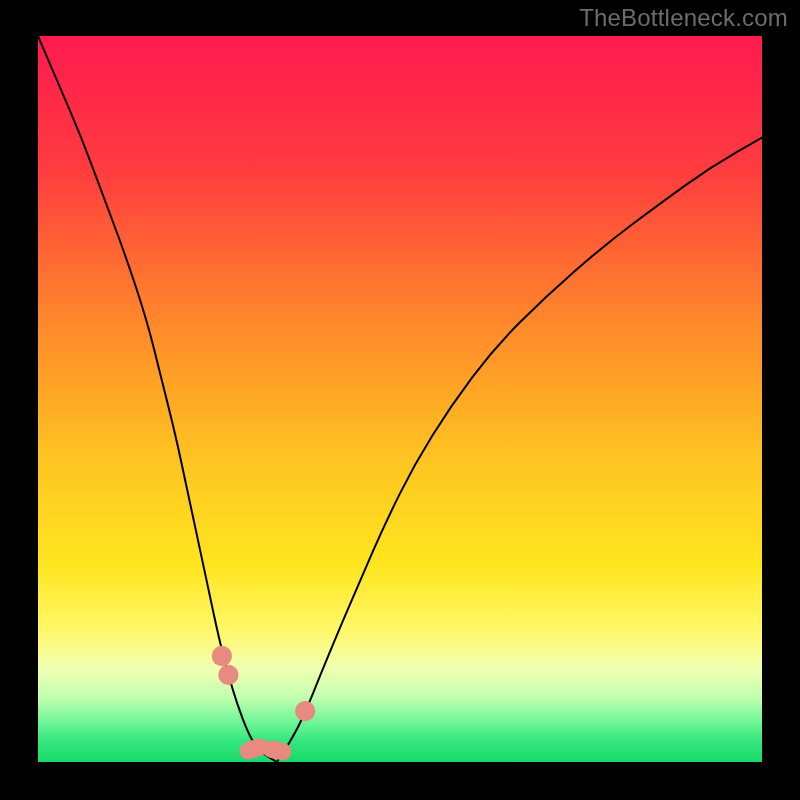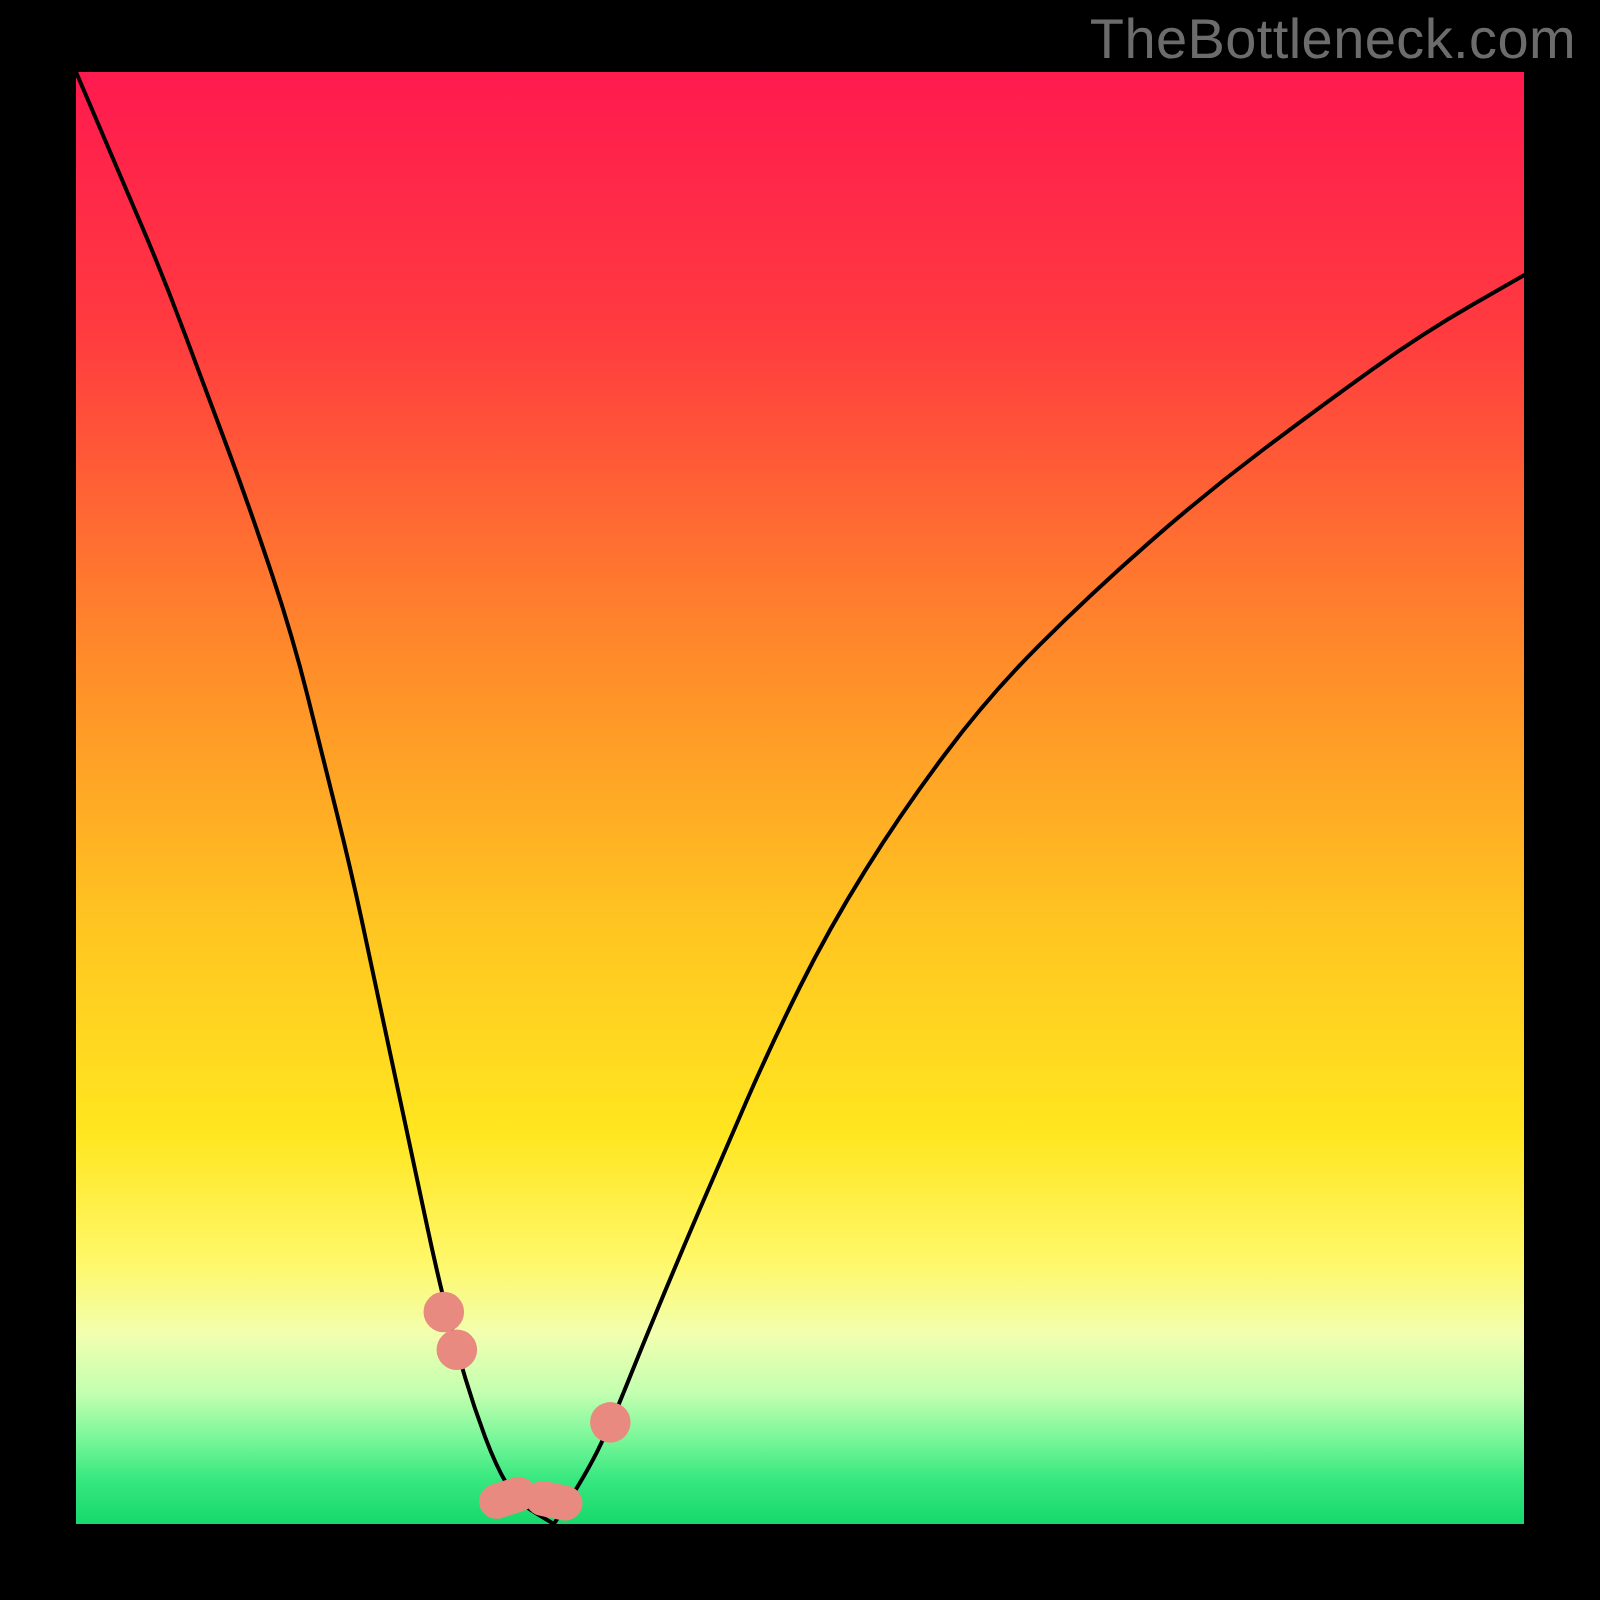--- a/index.html
+++ b/index.html
@@ -17,21 +17,21 @@
     top: 0;
     width: 800px;
     height: 800px;
     background: #000;
   }
   .watermark {
     position: absolute;
     top: 4px;
     right: 12px;
     color: #6c6c6c;
-    font-size: 28px;
+    font-size: 24px;
     font-weight: 500;
     letter-spacing: 0.2px;
     user-select: none;
   }
   .plot {
     position: absolute;
     left: 38px;
     top: 36px;
     width: 724px;
     height: 726px;

